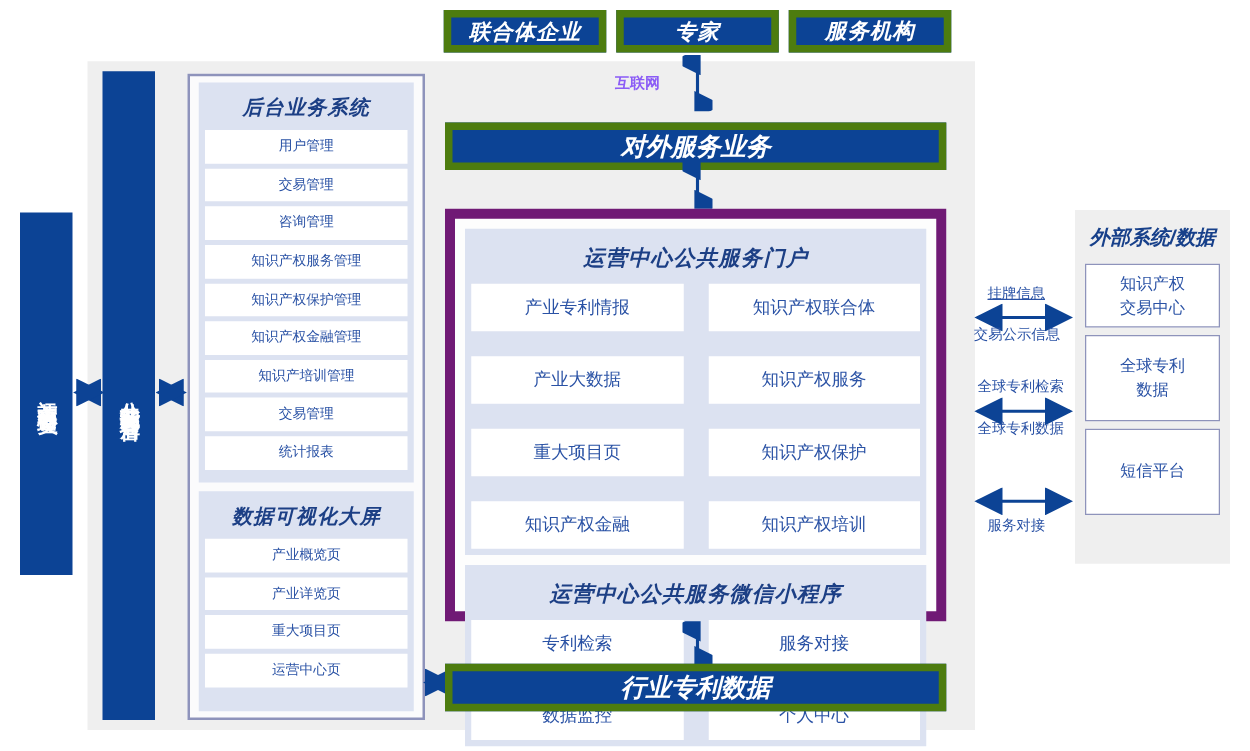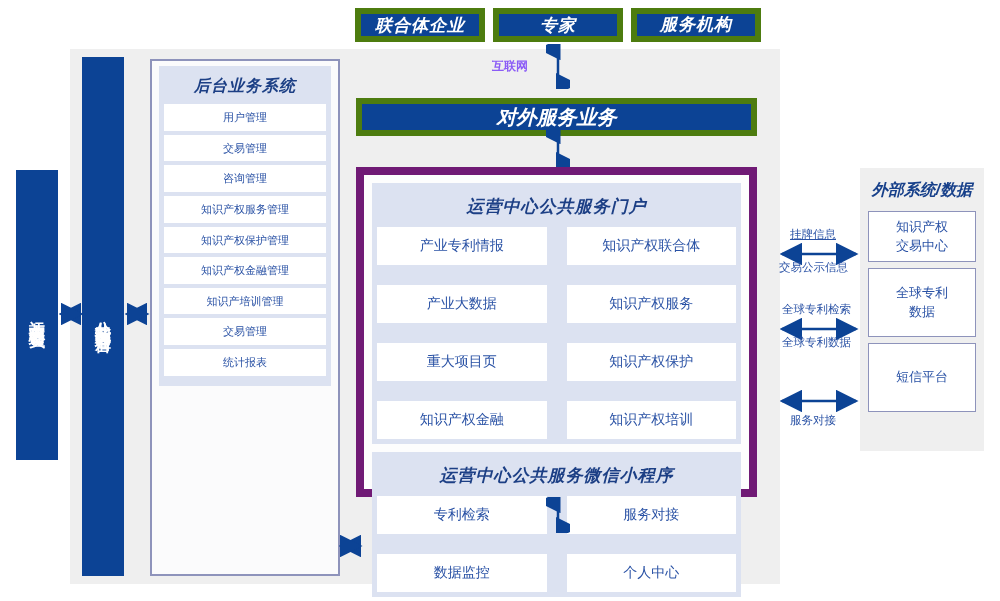--- a/index.html
+++ b/index.html
@@ -212,20 +212,27 @@
     <div class="item">交易管理</div>
     <div class="item">咨询管理</div>
     <div class="item">知识产权服务管理</div>
     <div class="item">知识产权保护管理</div>
     <div class="item">知识产权金融管理</div>
     <div class="item">知识产培训管理</div>
     <div class="item">交易管理</div>
     <div class="item">统计报表</div>
   </div>
 
+  <div class="lav-panel" style="left:159px; top:393px; width:172px; height:176px;">
+    <div class="lav-title">数据可视化大屏</div>
+    <div class="item">产业概览页</div>
+    <div class="item">产业详览页</div>
+    <div class="item">重大项目页</div>
+    <div class="item">运营中心页</div>
+  </div>
 
   <svg class="arrow" style="left:338px; top:535px;" width="26" height="22">
     <line x1="3" y1="11" x2="22" y2="11" stroke="#0c4395" stroke-width="2.5" marker-start="url(#ahL)" marker-end="url(#ahR)"></line>
   </svg>
 
   <div class="portal-outer" style="left:356px; top:167px; width:401px; height:330px;">
 
     <div class="sub-panel" style="margin-bottom:8px;">
       <div class="sub-title">运营中心公共服务门户</div>
       <div class="grid2">
@@ -248,20 +255,23 @@
         <div class="gitem">数据监控</div>
         <div class="gitem">个人中心</div>
       </div>
     </div>
   </div>
 
   <svg class="arrow" style="left:546px; top:497px;" width="24" height="36">
     <line x1="12" y1="31" x2="12" y2="5" stroke="#0c4395" stroke-width="2.5" marker-start="url(#ahD)" marker-end="url(#ahU)"></line>
   </svg>
 
+  <div class="blue-box" style="left:356px; top:531px; width:401px; height:38px; font-size:20px;">
+    <span>行业专利数据</span>
+  </div>
 
   <div class="ext-panel" style="left:860px; top:168px; width:124px; height:283px;">
     <div class="ext-title">外部系统/数据</div>
     <div class="ext-box" style="height:51px;">
       <span>知识产权<br>交易中心</span>
     </div>
     <div class="ext-box" style="height:69px;">
       <span>全球专利<br>数据</span>
     </div>
     <div class="ext-box" style="height:69px;">

